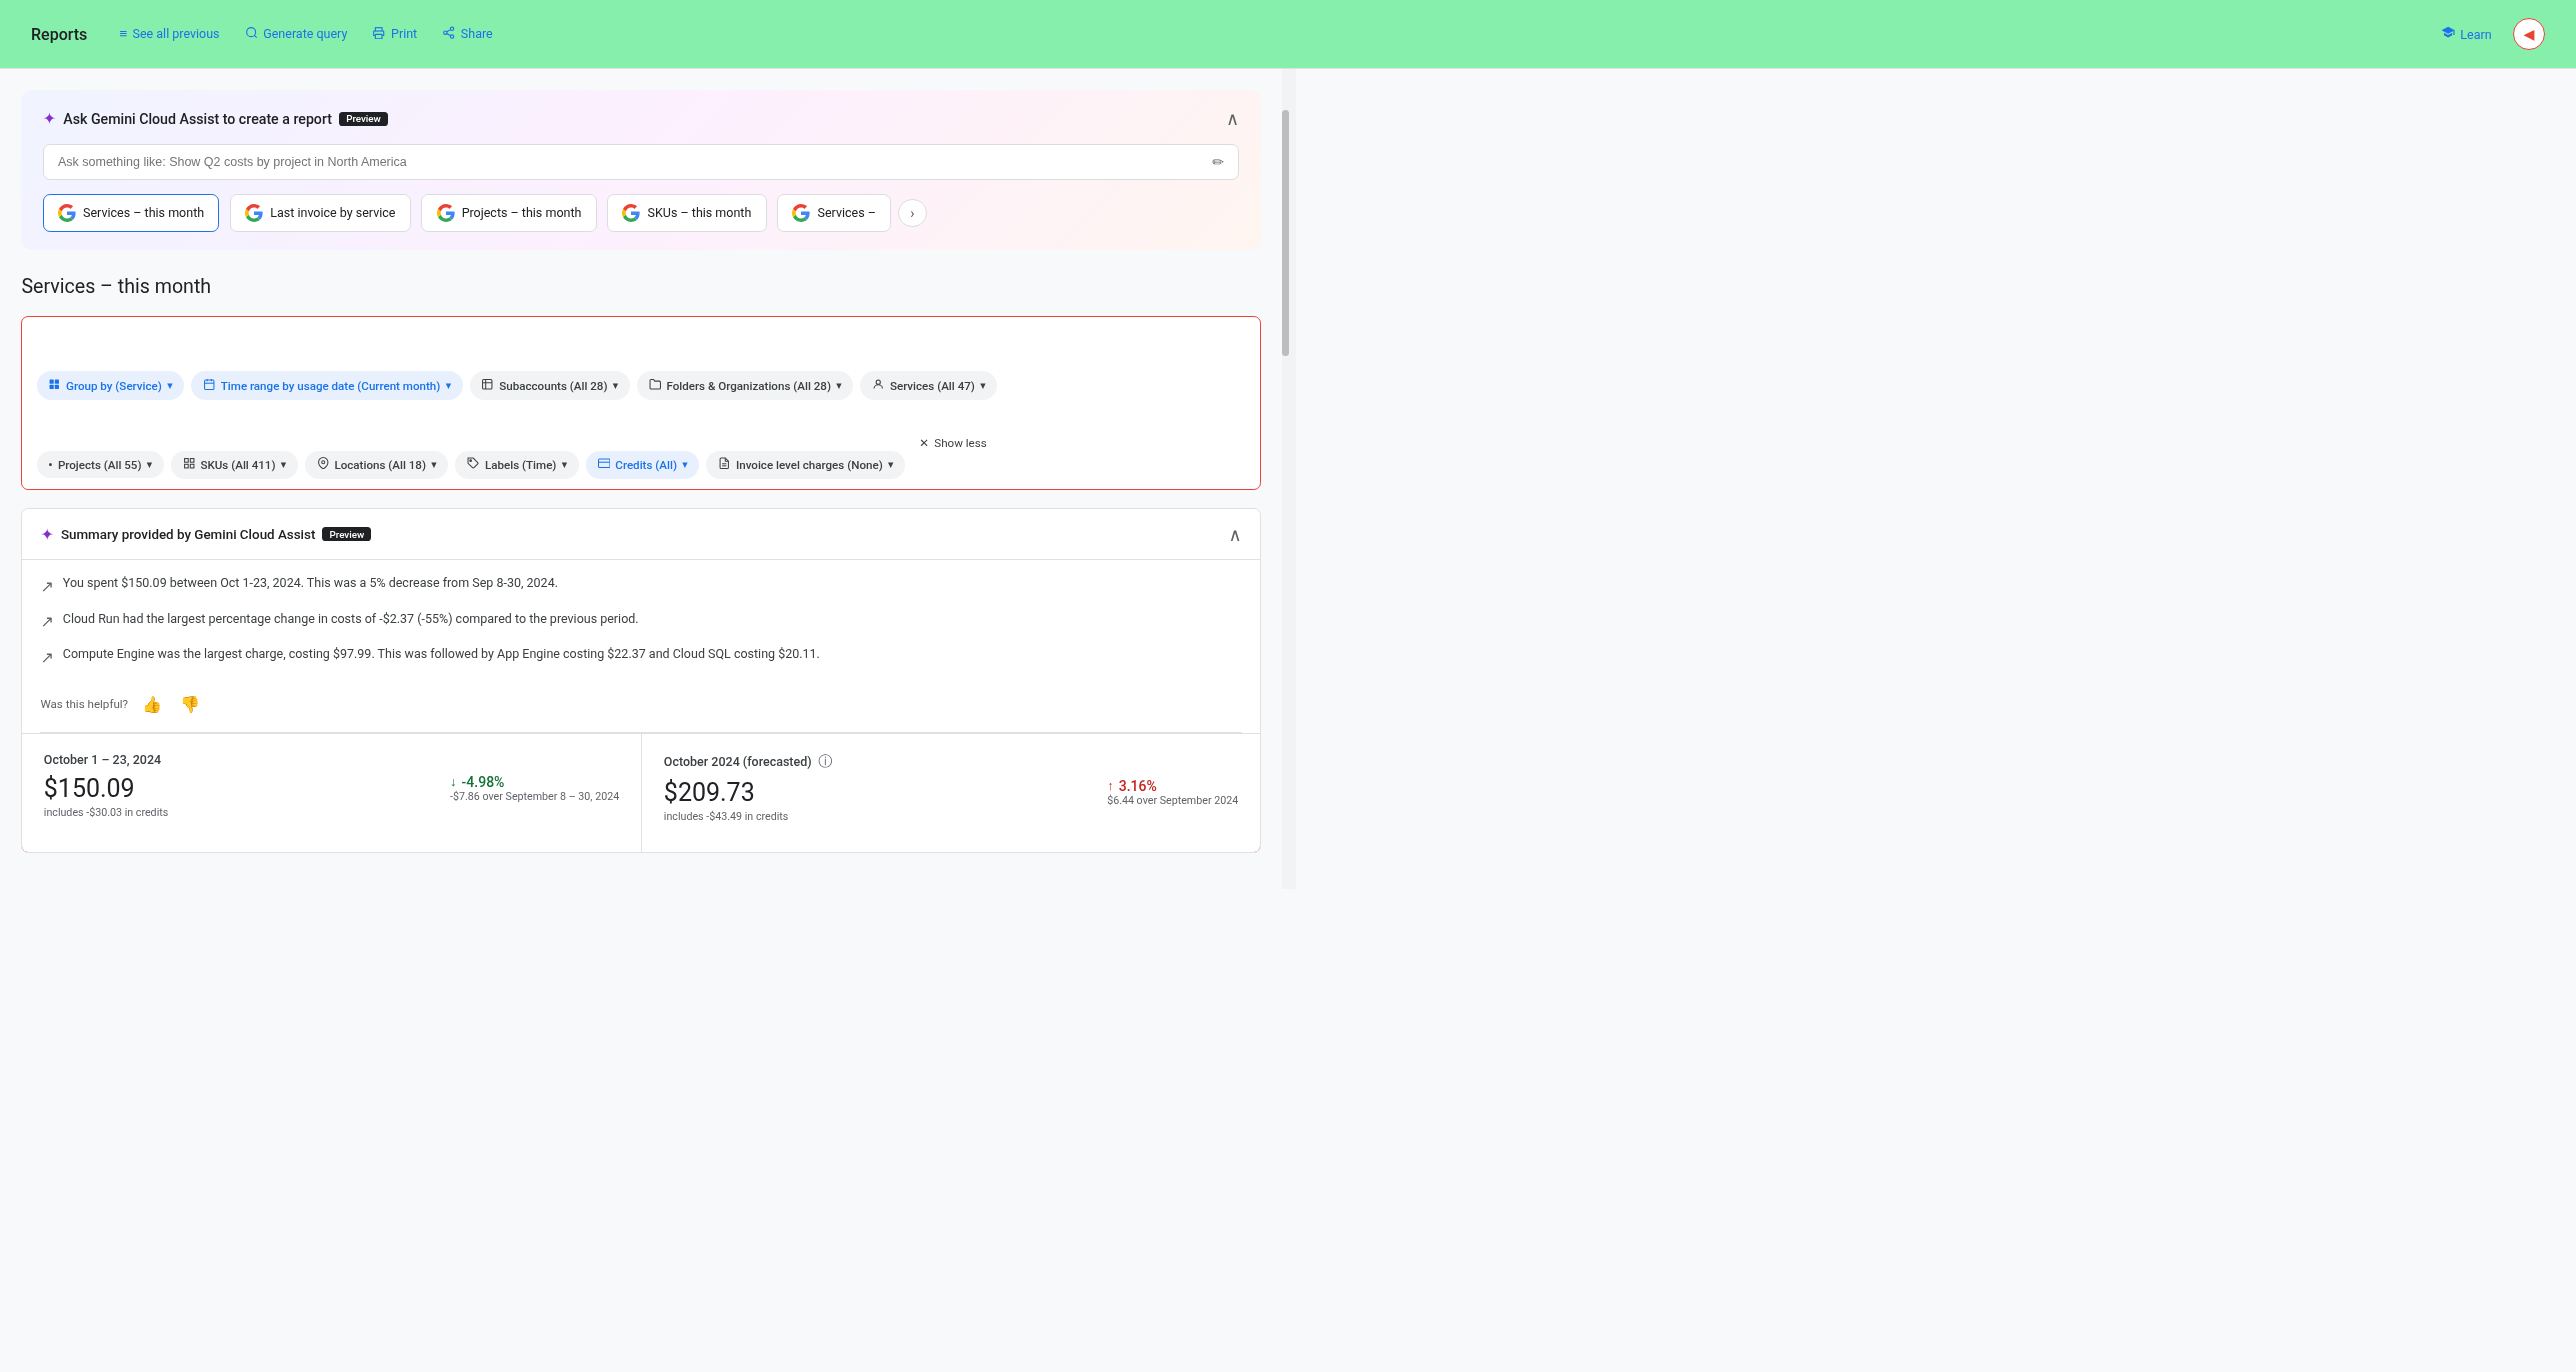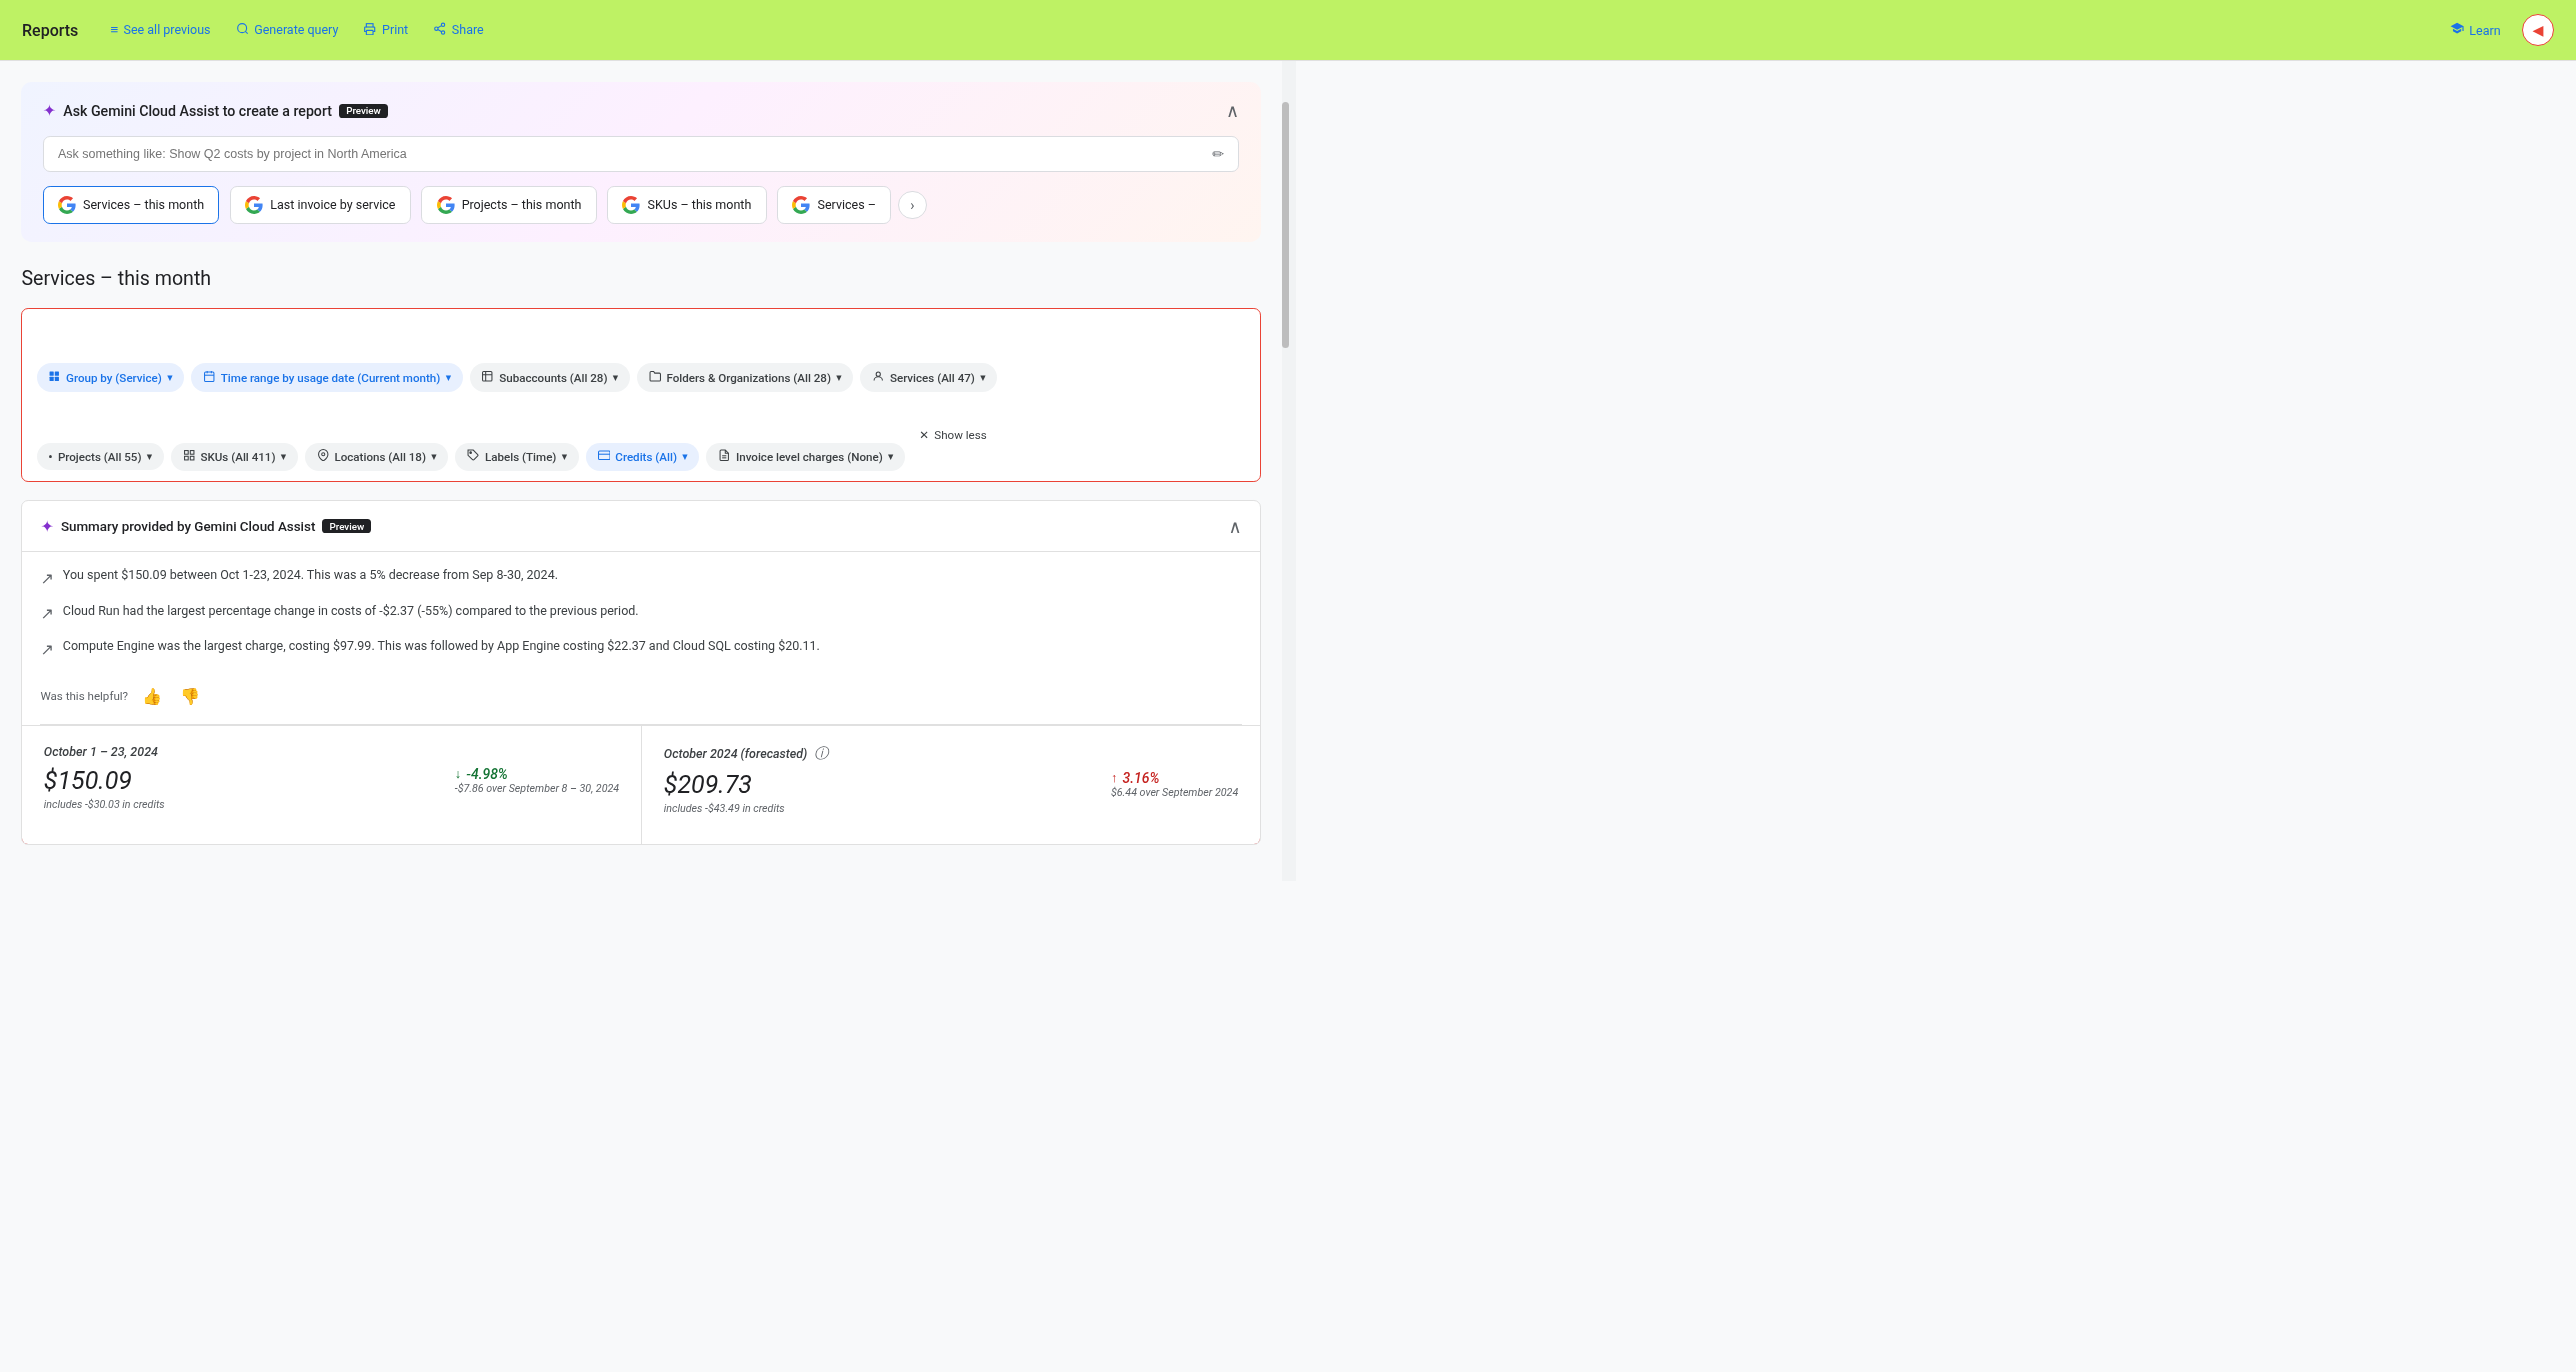--- a/index.html
+++ b/index.html
@@ -8,23 +8,23 @@
       font-size: 12.5px;
       background: #f8f9fa;
       color: #202124;
       min-height: 100vh;
     }
 
     
     .top-nav {
       display: flex;
       align-items: center;
-      padding: 0 22px;
-      height: 61px;
-      background: #bef264;
+      padding: 0 31px;
+      height: 69px;
+      background: #86efac;
       border-bottom: 0.9px solid #e0e0e0;
       position: relative;
     }
     .top-nav-title {
       font-size: 16px;
       font-weight: 500;
       color: #202124;
       margin-right: 21.4px;
     }
     .nav-links {
@@ -291,21 +291,20 @@
 
     
     .stats-section {
       display: grid;
       grid-template-columns: 1fr 1fr;
       gap: 0.9px;
       background: #b91c1c;
       border: 0.9px solid #e0e0e0;
       border-radius: 7.1px;
       overflow: hidden;
-      font-style: italic;
     }
     .stat-card {
       background: #fff;
       padding: 18px 21.4px;
     }
     .stat-period {
       font-size: 12.5px;
       color: #3c4043;
       margin-bottom: 7.1px;
       font-weight: 500;

